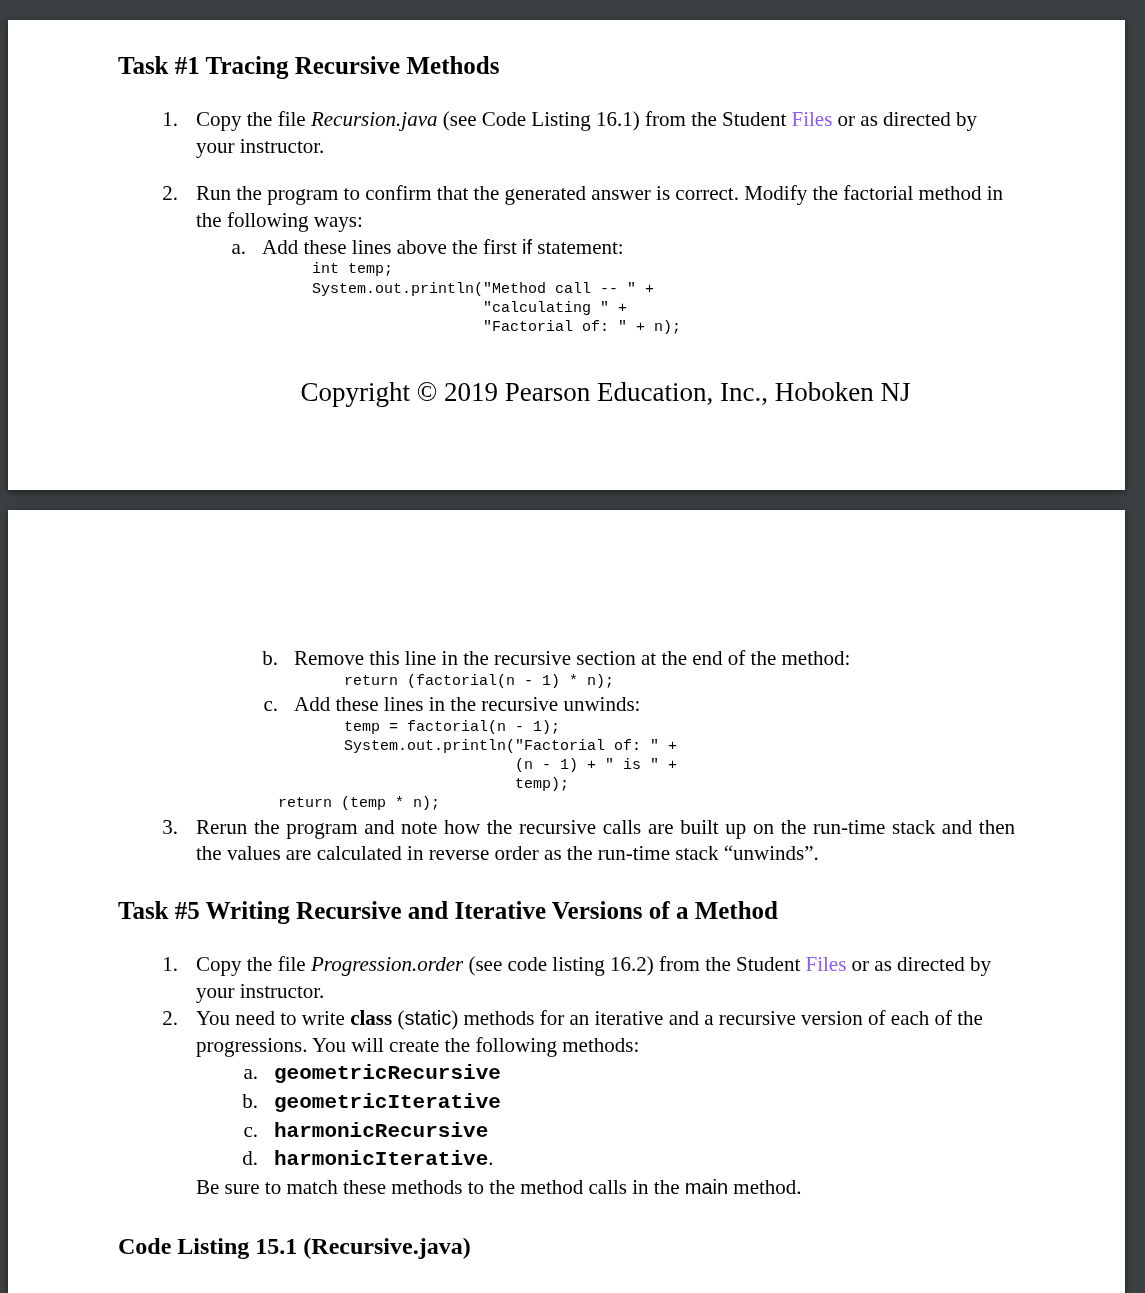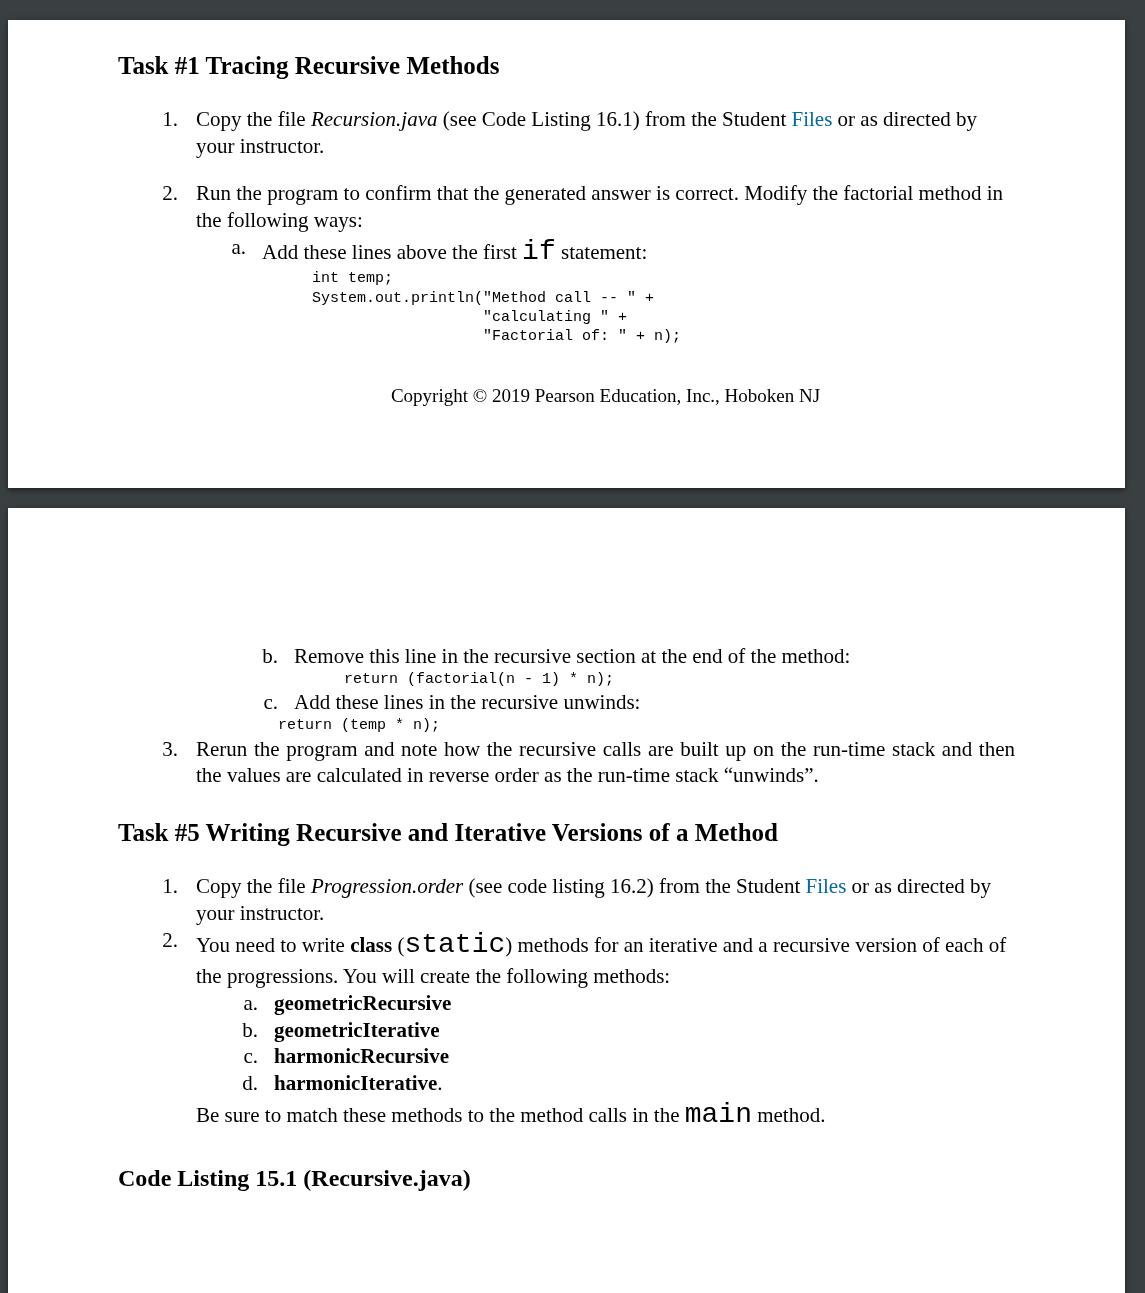--- a/index.html
+++ b/index.html
@@ -82,33 +82,33 @@
     font-size: 15px;
     white-space: pre;
     line-height: 1.28;
   }
   .code-indent {
     margin-left: 50px;
   }
   .copyright {
     text-align: center;
     margin: 38px 0 10px 0;
-    font-size: 19px;
+    font-size: 27px;
   }
   .italic { font-style: italic; }
-  .link-ish { color: #0369a1; }
+  .link-ish { color: #8b5cf6; }
   .justify { text-align: justify; }
   .bold-mono {
-    font-family: Liberation Serif, serif;
+    font-family: Liberation Mono, monospace;
     font-weight: bold;
     font-size: 21px;
   }
   .mono {
-    font-family: Liberation Mono, monospace;
-    font-size: 28px;
+    font-family: Liberation Sans, sans-serif;
+    font-size: 20px;
   }
   .cutoff-heading {
     font-weight: bold;
     font-size: 24px;
     margin-top: 30px;
     font-family: "Times New Roman", Times, serif;
   }
 </style>
 </head>
 <body>
@@ -162,20 +162,24 @@
           <span class="letter" style="width:100px;">b.</span>
           <div class="sub-body">
             <span>Remove this line in the recursive section at the end of the method:</span>
             <div class="code code-indent">return (factorial(n - 1) * n);</div>
           </div>
         </li>
         <li>
           <span class="letter" style="width:100px;">c.</span>
           <div class="sub-body">
             <span>Add these lines in the recursive unwinds:</span>
+            <div class="code code-indent">temp = factorial(n - 1);
+System.out.println("Factorial of: " +
+                   (n - 1) + " is " +
+                   temp);</div>
           </div>
         </li>
       </ol>
       <div class="code" style="margin-left:100px;">return (temp * n);</div>
     </div>
 
     <ol class="top-level">
       <li class="tight">
         <span class="num">3.</span>
         <div class="li-body justify">Rerun the program and note how the recursive calls are built up on the run-time stack and then the values are calculated in reverse order as the run-time stack “unwinds”.</div>

